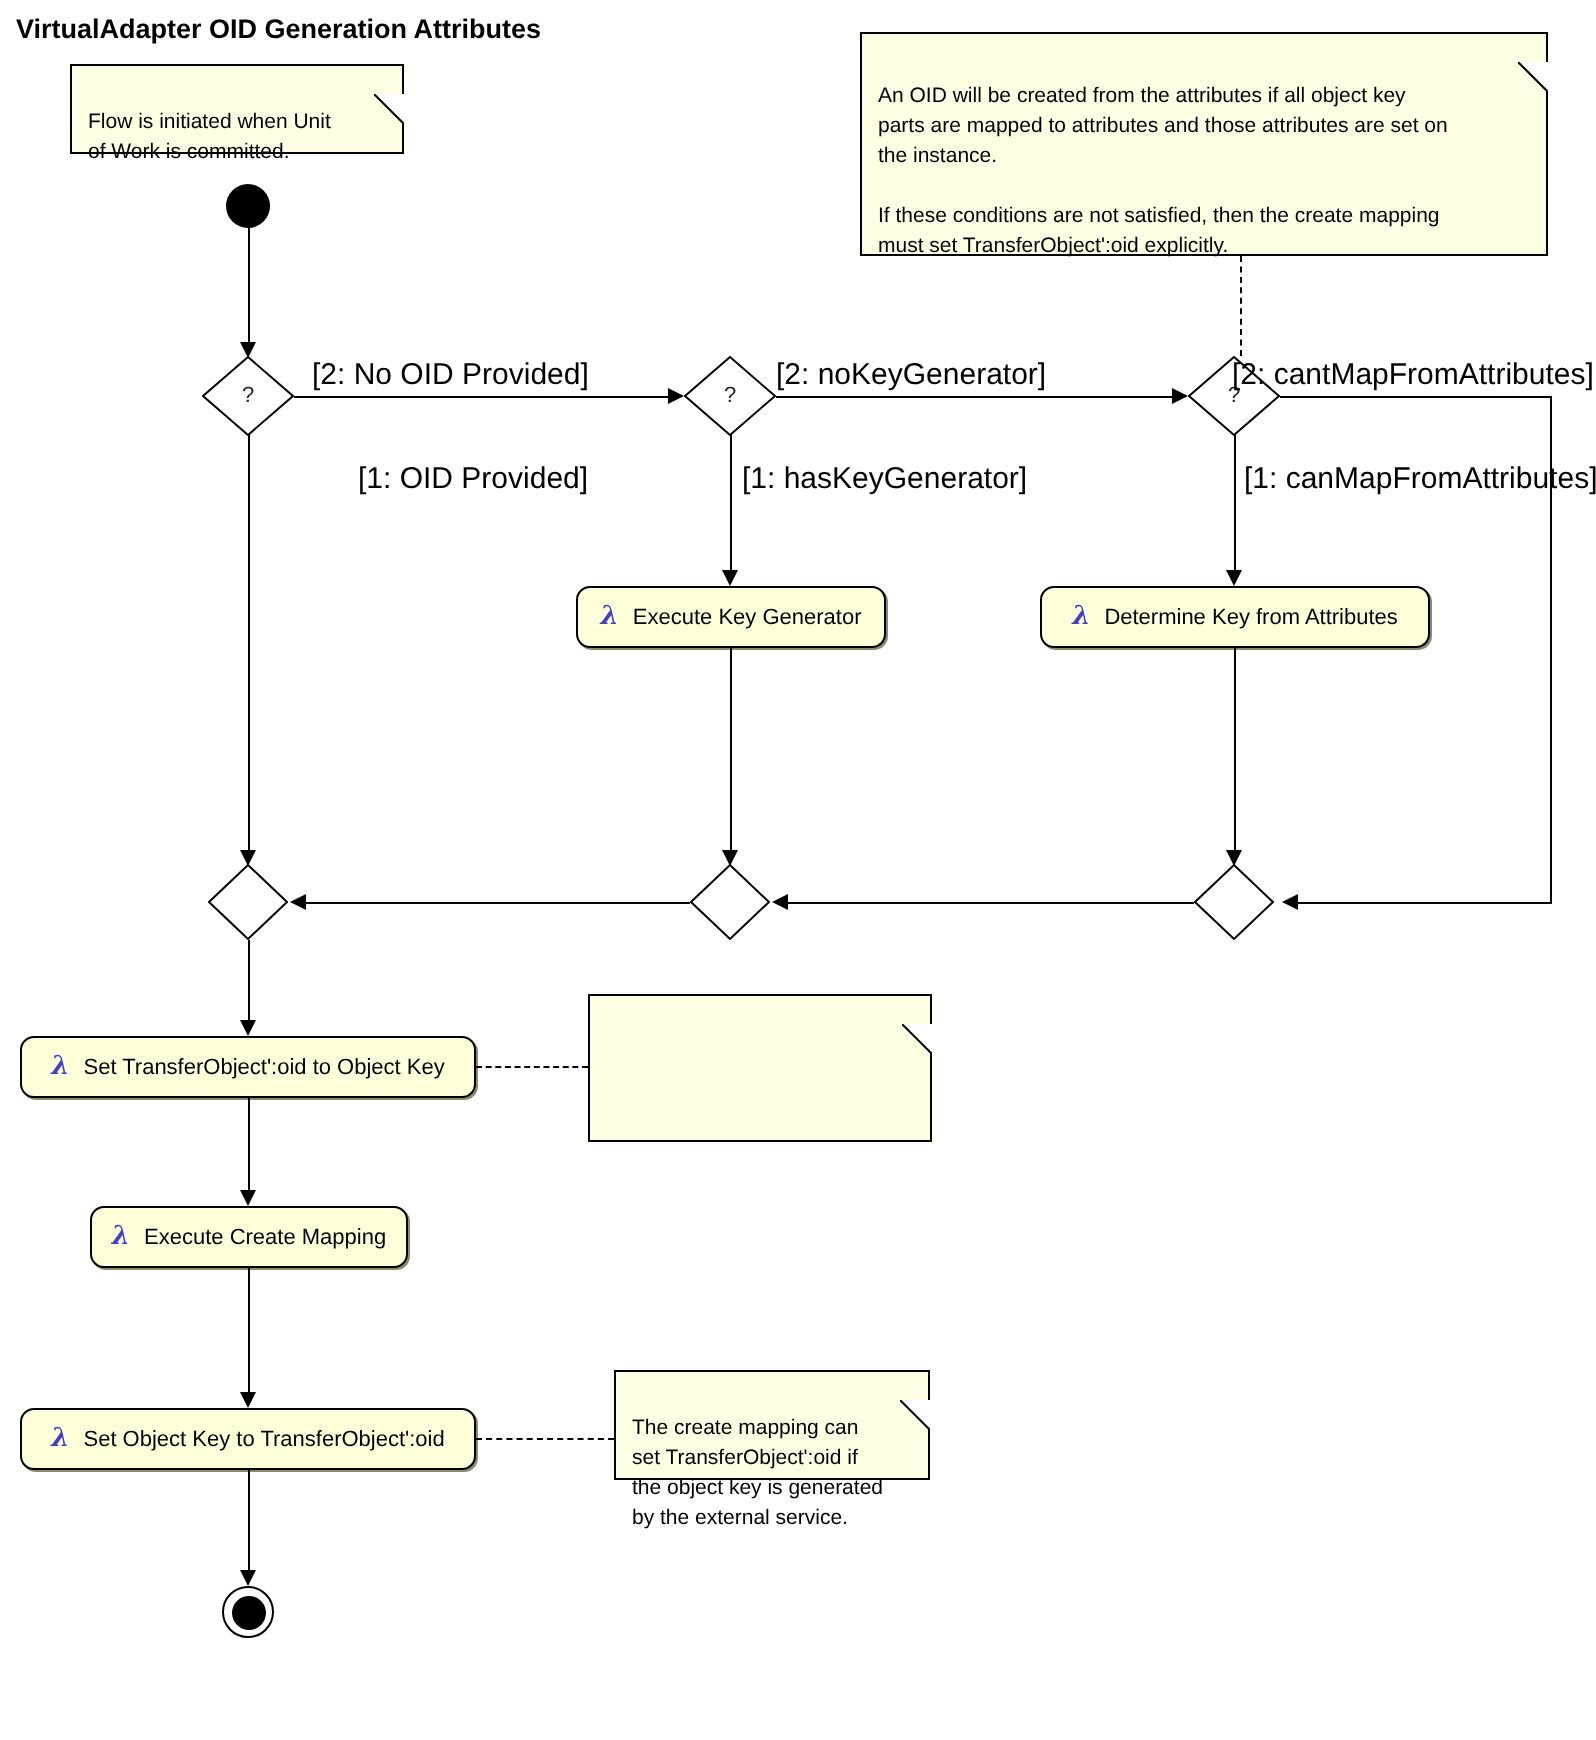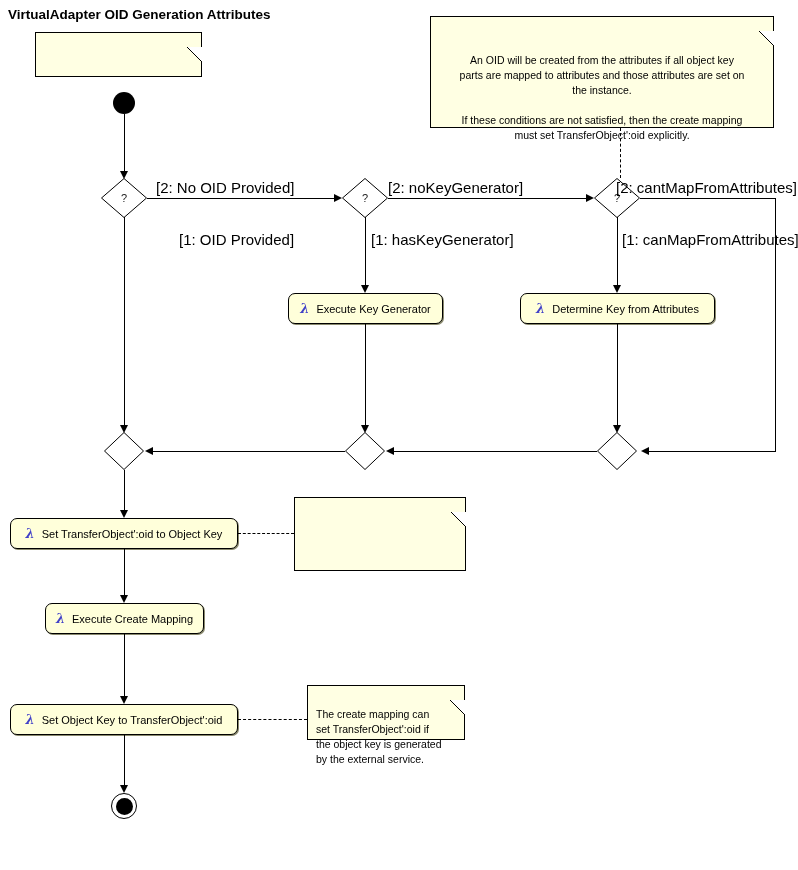--- a/index.html
+++ b/index.html
@@ -30,29 +30,31 @@
   .edge-label{position:absolute;font-size:15px;white-space:nowrap;}
 </style>
 </head>
 <body>
 
 <div id="canvas">
 
   <div class="title">VirtualAdapter OID Generation Attributes</div>
 
   <div class="note" style="left:35px;top:32px;width:167px;height:45px;">
-    <span class="fold">
-      <svg width="15" height="15">
-          <polygon points="0,0 15,0 15,15" fill="#ffffff"></polygon>
-          <line x1="0" y1="0" x2="15" y2="15" stroke="#000"></line>
-        </svg>
-    </span>
-  </div>
-
-  <div class="note" style="left:430px;top:16px;width:344px;height:112px;padding-top:21px;text-align:center;">
+    <span>Flow is initiated when Unit
+of Work is committed.</span>
+    <span class="fold">
+      <svg width="15" height="15">
+          <polygon points="0,0 15,0 15,15" fill="#ffffff"></polygon>
+          <line x1="0" y1="0" x2="15" y2="15" stroke="#000"></line>
+        </svg>
+    </span>
+  </div>
+
+  <div class="note" style="left:430px;top:16px;width:344px;height:112px;padding-top:9px;">
     <span>An OID will be created from the attributes if all object key
 parts are mapped to attributes and those attributes are set on
 the instance.
 
 If these conditions are not satisfied, then the create mapping
 must set TransferObject':oid explicitly.</span>
     <span class="fold">
       <svg width="15" height="15">
           <polygon points="0,0 15,0 15,15" fill="#ffffff"></polygon>
           <line x1="0" y1="0" x2="15" y2="15" stroke="#000"></line>

